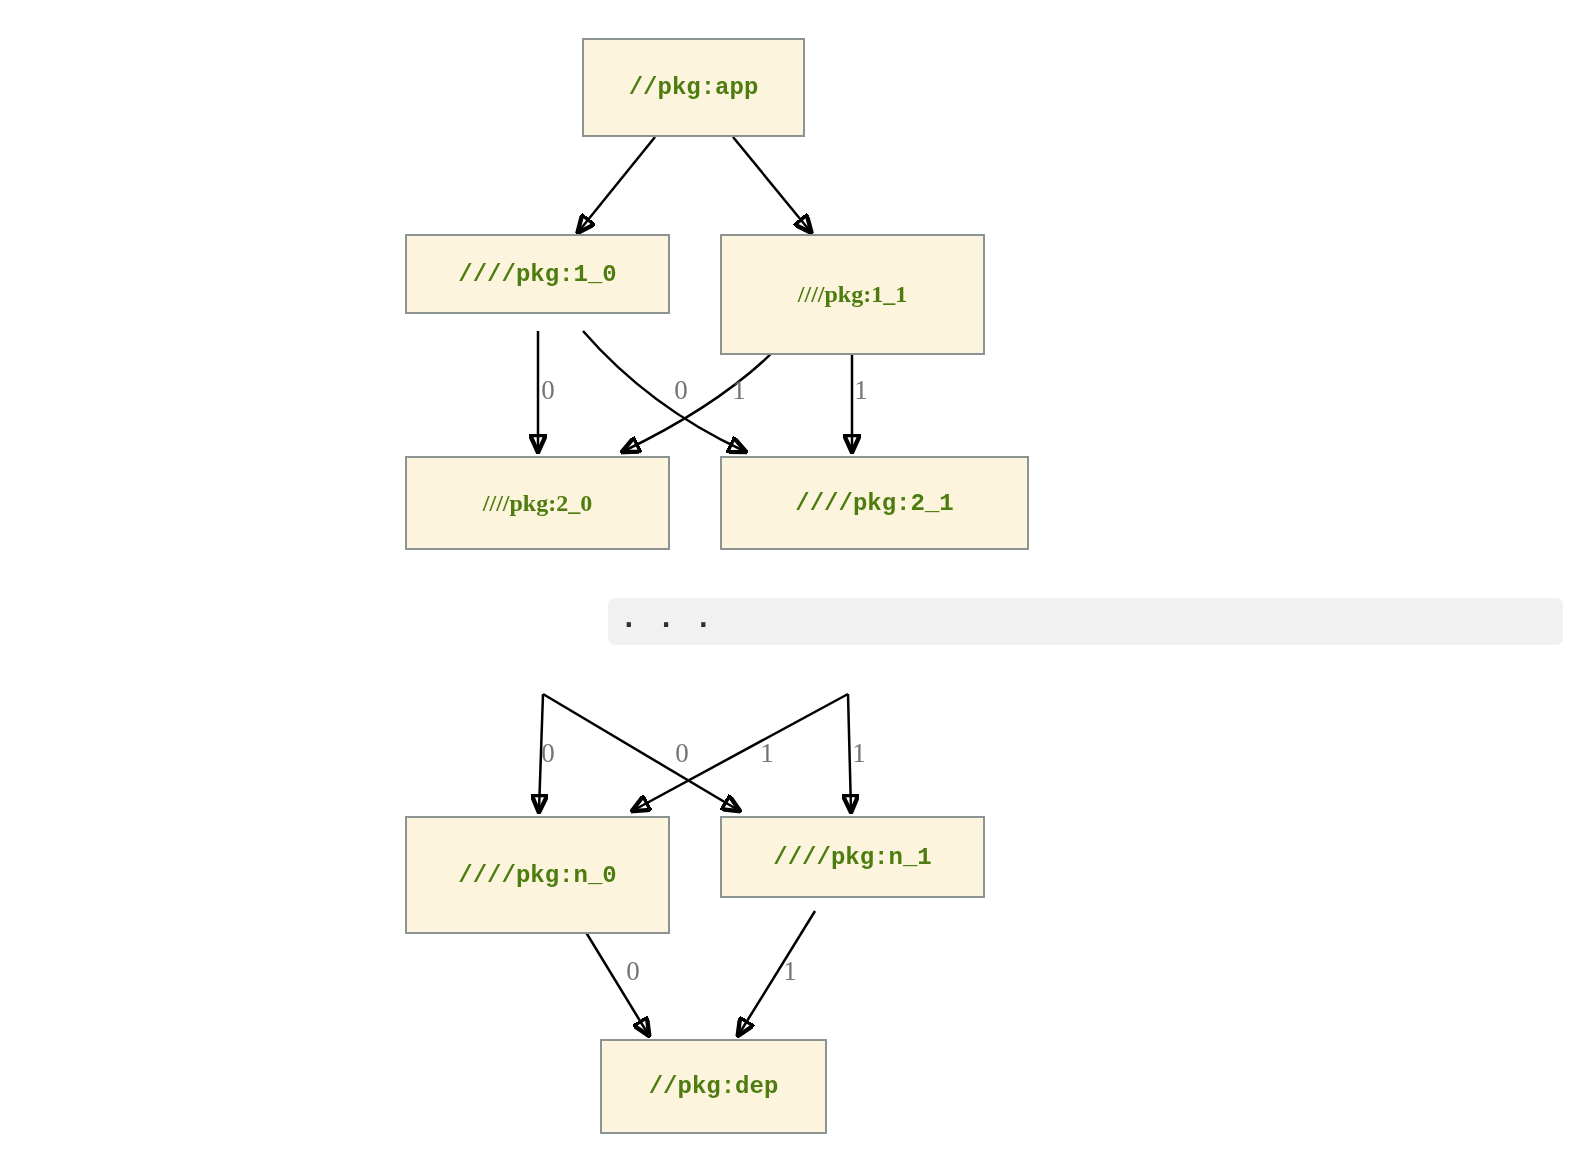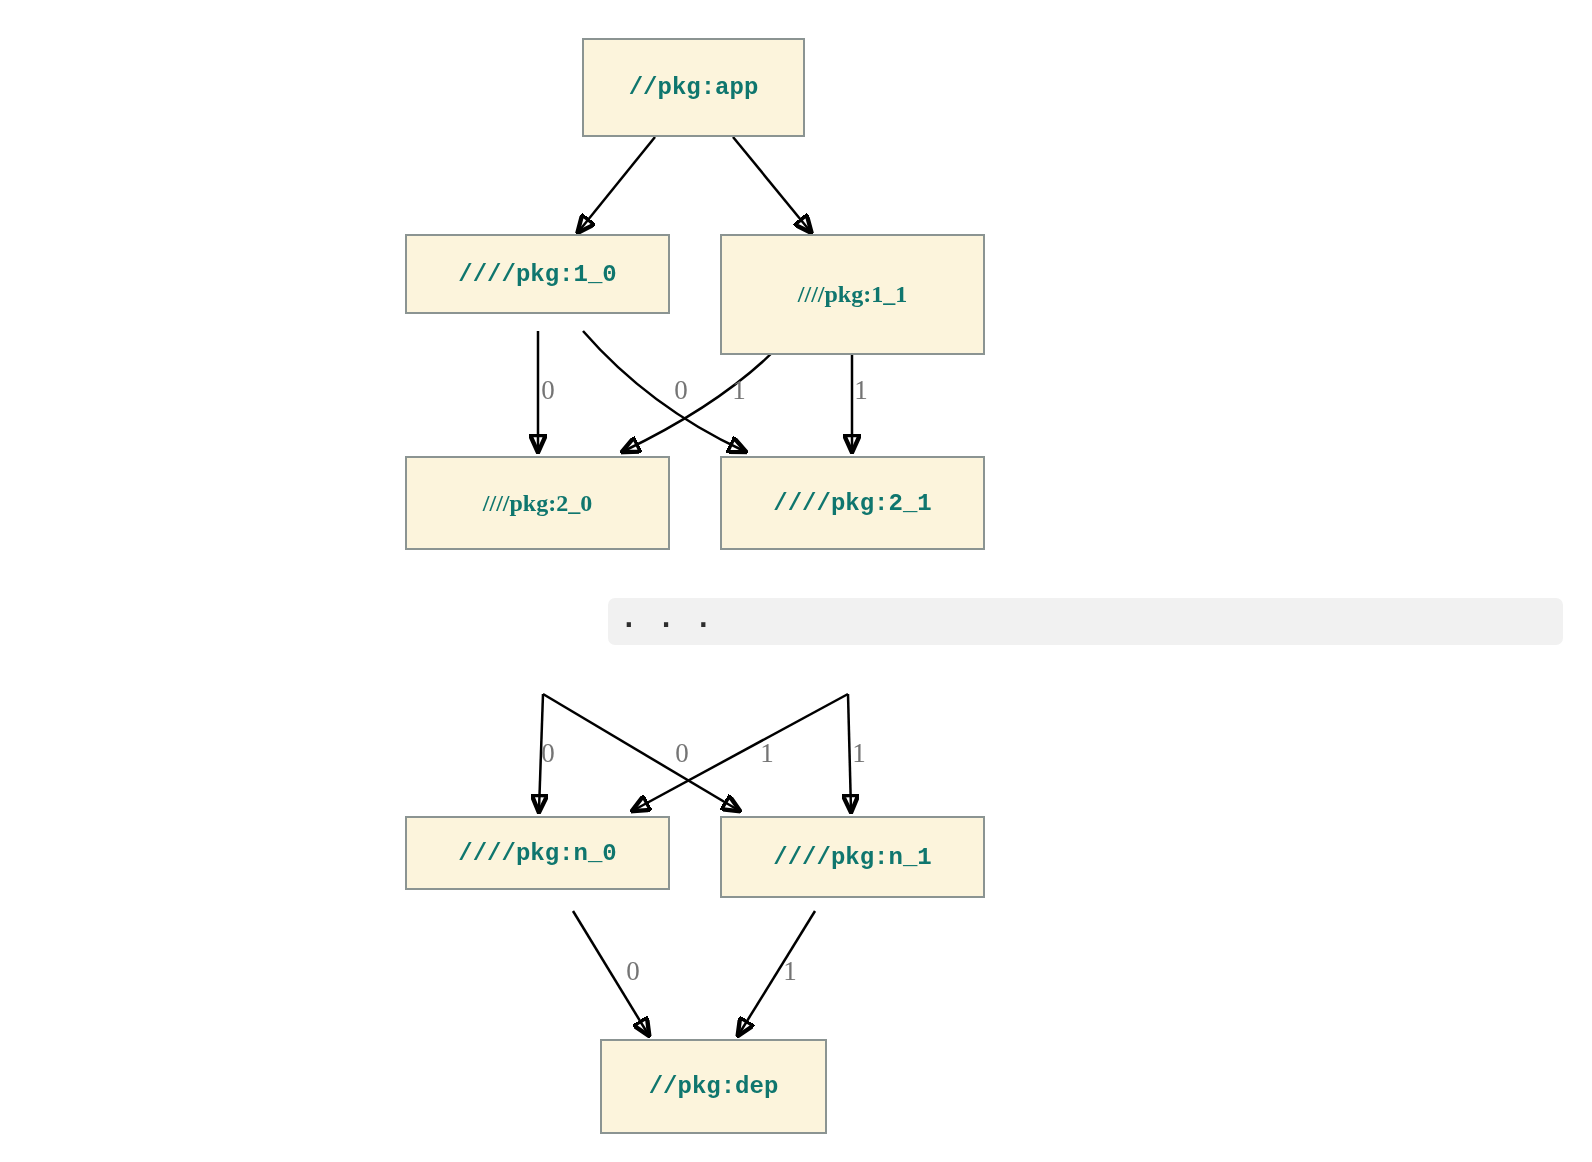--- a/index.html
+++ b/index.html
@@ -22,21 +22,21 @@
     position: absolute;
     box-sizing: border-box;
     background: #fcf4dc;
     border: 2px solid #8b9492;
     display: flex;
     align-items: center;
     justify-content: center;
     font-family: "Liberation Mono", monospace;
     font-weight: bold;
     font-size: 24px;
-    color: #0f766e;
+    color: #4d7c0f;
     white-space: nowrap;
   }
   .elabel {
     position: absolute;
     transform: translate(-50%, -55%);
     font-family: "Liberation Serif", serif;
     font-size: 27px;
     color: #747474;
     line-height: 1;
   }
@@ -56,22 +56,22 @@
     font-size: 26px;
     letter-spacing: 3px;
     color: #2e2e2e;
     transform: translateY(-4px);
   }
   
   .n-app   { left: 582px; top:   38px; width: 223px; height:  99px; }
   .n-1_0   { left: 405px; top:  234px; width: 265px; height:  80px; }
   .n-1_1   { left: 720px; top:  234px; width: 265px; height:  121px; font-family: Liberation Serif, serif; }
   .n-2_0   { left: 405px; top:  456px; width: 265px; height:  94px; font-family: Liberation Serif, serif; }
-  .n-2_1   { left: 720px; top:  456px; width: 265px; height:  94px; }
-  .n-n_0   { left: 405px; top:  816px; width: 265px; height:  74px; }
+  .n-2_1   { left: 720px; top:  456px; width: 309px; height:  94px; }
+  .n-n_0   { left: 405px; top:  816px; width: 265px; height:  118px; }
   .n-n_1   { left: 720px; top:  816px; width: 265px; height:  82px; }
   .n-dep   { left: 580px; top: 1039px; width: 227px; height:  95px; margin-left: 20px; }
   
   .el-b1 { left: 548px; top: 392px; }
   .el-b2 { left: 681px; top: 392px; }
   .el-b3 { left: 739px; top: 392px; }
   .el-b4 { left: 861px; top: 392px; }
   .el-c1 { left: 548px; top: 755px; }
   .el-c2 { left: 682px; top: 755px; }
   .el-c3 { left: 767px; top: 755px; }

